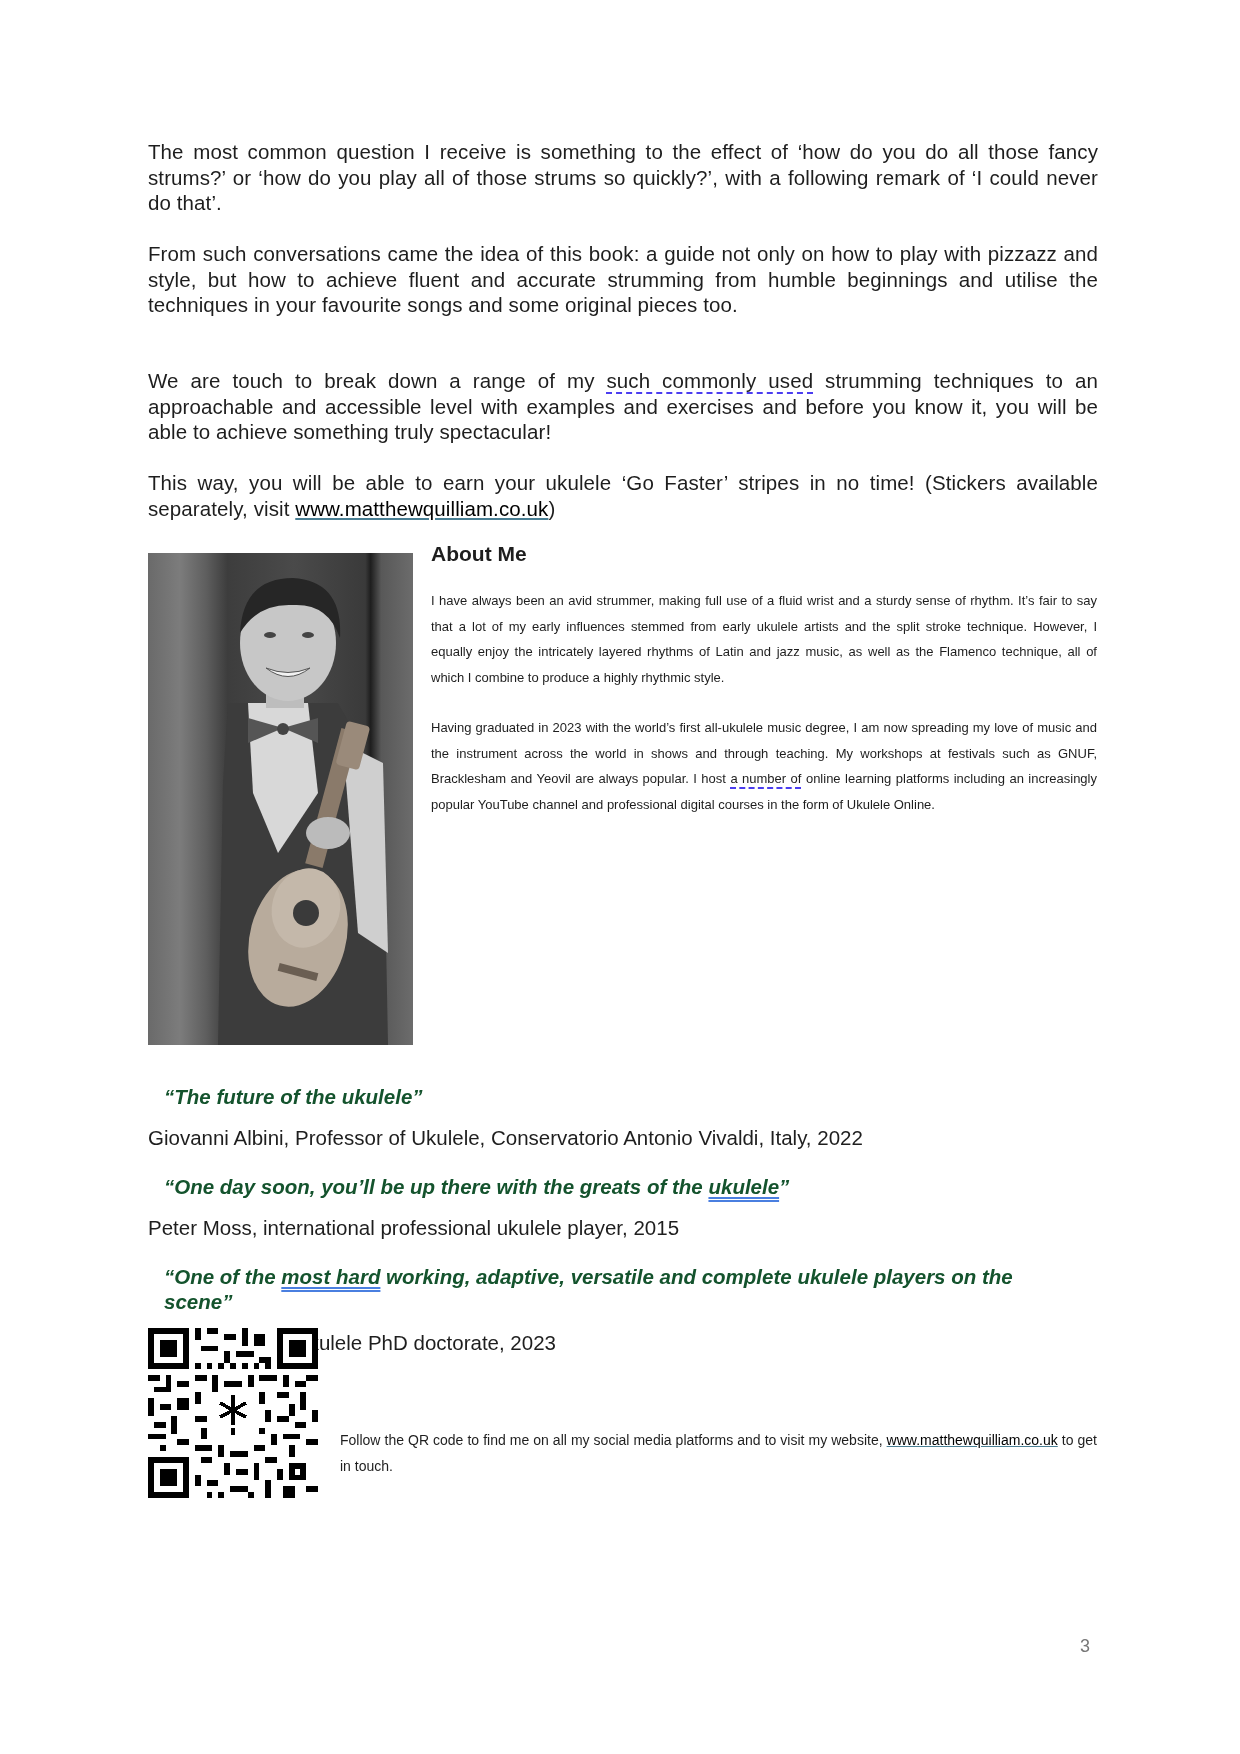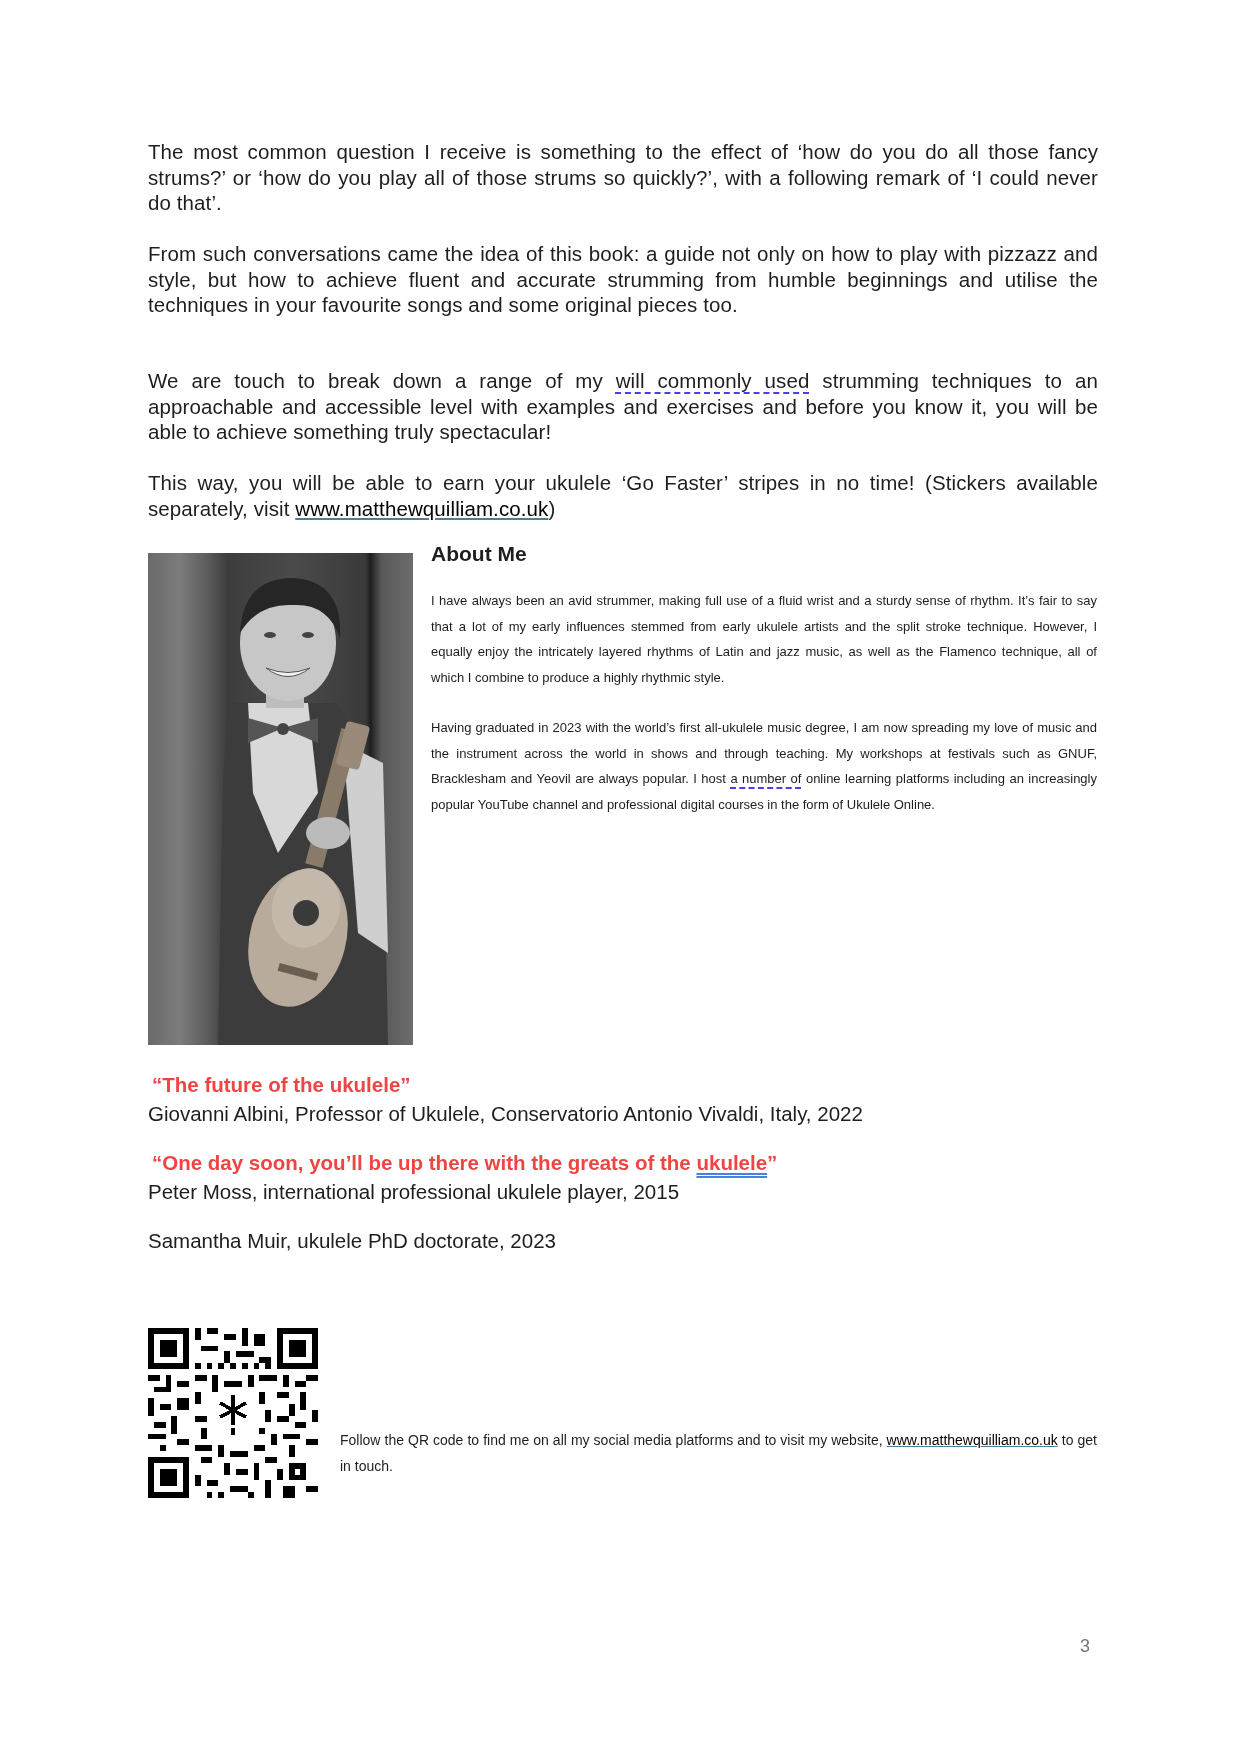--- a/index.html
+++ b/index.html
@@ -13,38 +13,38 @@
   .dblue { text-decoration: underline double #4a7fe0; text-decoration-thickness: 2px; text-underline-offset: 3px; }
 
   .photo { position: absolute; left: 148px; top: 553px; width: 265px; height: 492px; overflow: hidden;
            background: linear-gradient(90deg, #6a6a6a 0%, #7c7c7c 12%, #5e5e5e 22%, #3d3d3d 30%, #4a4a4a 55%, #3a3a3a 82%, #1e1e1e 84%, #585858 88%, #6c6c6c 100%); }
   .about { position: absolute; left: 431px; top: 540px; width: 666px; }
   .about h2 { font-size: 21px; font-weight: bold; margin: 0 0 20px 0; line-height: 28px; }
   .about p { font-size: 13px; line-height: 25.5px; text-align: justify; margin: 0 0 25px 0; }
 
   .quotes { position: absolute; left: 148px; top: 1068px; width: 950px; }
   .quote { margin: 0 0 24px 0; }
-  .quote .q { font-weight: bold; font-size: 20.5px; line-height: 25px; margin: 4px; color: #ef4444; }
+  .quote .q { font-style: italic; font-weight: bold; font-size: 20.5px; line-height: 25px; margin: 16px; color: #14532d; }
   .quote .a { font-size: 20.5px; line-height: 25px; margin: 0; }
 
   .qr { position: absolute; left: 148px; top: 1328px; width: 170px; height: 170px; }
   .follow { position: absolute; left: 340px; top: 1428px; width: 757px; font-size: 14px; line-height: 25.5px;
             text-align: justify; text-align-last: left; margin: 0; }
   .pagenum { position: absolute; left: 1080px; top: 1636px; font-size: 18px; color: #777; }
 </style>
 </head>
 <body>
 
 <div class="page">
 
   <p class="para" style="top:139px;"><span>The most common question I receive is something to the effect of ‘how do you do all those fancy strums?’ or ‘how do you play all of those strums so quickly?’, with a following remark of ‘I could never do that’.</span></p>
 
   <p class="para" style="top:241px;"><span>From such conversations came the idea of this book: a guide not only on how to play with pizzazz and style, but how to achieve fluent and accurate strumming from humble beginnings and utilise the techniques in your favourite songs and some original pieces too.</span></p>
 
-  <p class="para" style="top:368px;"><span>We are touch to break down a range of my </span><span class="dotted">will commonly used</span><span> strumming techniques to an approachable and accessible level with examples and exercises and before you know it, you will be able to achieve something truly spectacular!</span></p>
+  <p class="para" style="top:368px;"><span>We are touch to break down a range of my </span><span class="dotted">such commonly used</span><span> strumming techniques to an approachable and accessible level with examples and exercises and before you know it, you will be able to achieve something truly spectacular!</span></p>
 
   <p class="para" style="top:470px;"><span>This way, you will be able to earn your ukulele ‘Go Faster’ stripes in no time! (Stickers available separately, visit </span><a class="link">www.matthewquilliam.co.uk</a><span>)</span></p>
 
   <div class="photo" title="Smiling man in bow tie and waistcoat holding a ukulele between stage curtains">
     <svg width="265" height="492" viewBox="0 0 265 492" xmlns="http://www.w3.org/2000/svg">
 
       <path d="M80 150 L190 150 L235 230 L240 492 L70 492 L75 230 Z" fill="#3c3c3c"></path>
 
       <path d="M100 150 L160 150 L170 240 L130 300 L105 240 Z" fill="#d8d8d8"></path>
       <path d="M195 190 L235 210 L240 400 L210 380 Z" fill="#cfcfcf"></path>
@@ -85,20 +85,21 @@
   <div class="quotes">
     <div class="quote">
       <p class="q">“The future of the ukulele”</p>
       <p class="a">Giovanni Albini, Professor of Ukulele, Conservatorio Antonio Vivaldi, Italy, 2022</p>
     </div>
     <div class="quote">
       <p class="q"><span>“One day soon, you’ll be up there with the greats of the </span><span class="dblue">ukulele</span><span>”</span></p>
       <p class="a">Peter Moss, international professional ukulele player, 2015</p>
     </div>
     <div class="quote">
+      <p class="q"><span>“One of the </span><span class="dblue">most hard</span><span> working, adaptive, versatile and complete ukulele players on the scene”</span></p>
       <p class="a">Samantha Muir, ukulele PhD doctorate, 2023</p>
     </div>
   </div>
 
   <div class="qr">
     <svg width="170" height="170" viewBox="0 0 29 29" xmlns="http://www.w3.org/2000/svg" shape-rendering="crispEdges">
       <rect width="29" height="29" fill="#fff"></rect>
       <g fill="#000">
 
         <path d="M0 0h7v7h-7z M1 1v5h5v-5z M2 2h3v3h-3z" fill-rule="evenodd"></path>

